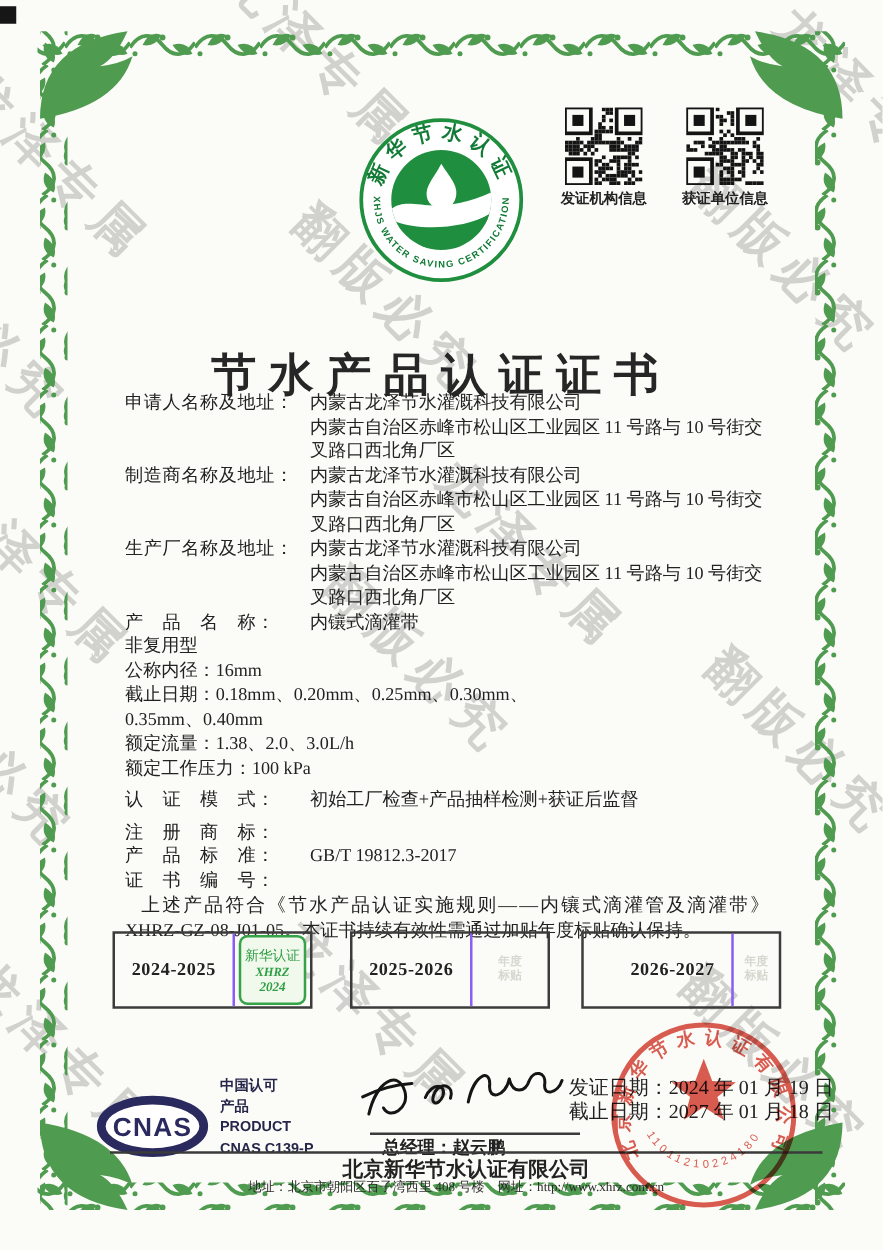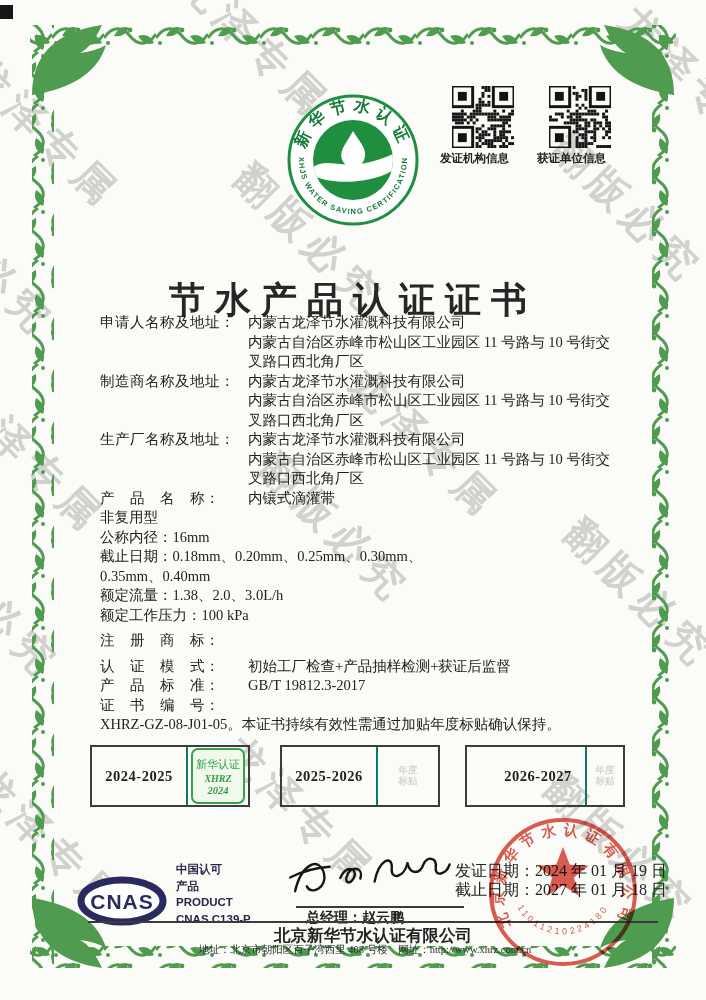--- a/index.html
+++ b/index.html
@@ -15,40 +15,40 @@
   #watermarks div{
     position:absolute;font-weight:700;font-size:40px;letter-spacing:8px;
     color:#8f8f8b;opacity:.38;transform:rotate(45deg);white-space:nowrap;
   }
   #scan-artifact{left:0;top:5px;width:13px;height:14px;background:#161616;z-index:3}
   #page-title{
     left:0;top:244px;width:706px;text-align:center;
     font-family:"Liberation Sans","DejaVu Sans",sans-serif;
     font-size:36px;font-weight:900;letter-spacing:10px;color:#262626;z-index:3;margin-top:32px;
   }
-  .qr-label{font-size:11.5px;font-weight:700;z-index:3;white-space:nowrap}
+  .qr-label{font-size:11.5px;font-weight:700;text-align:center;z-index:3;white-space:nowrap}
   #fields{
     left:100px;top:313px;width:534px;z-index:3;
     font-size:14.5px;line-height:19.5px;font-weight:400;
   }
   .frow{display:flex}
   .frow.gap{margin-top:6px}
   .flabel{width:148px;flex:none;letter-spacing:.5px;white-space:nowrap}
   .fvals{flex:1}
   .fvals div{white-space:nowrap}
   .stmt1{font-size:15px;letter-spacing:1.8px;padding-left:13px;white-space:nowrap;margin-top:1px}
   .stmt2{font-size:14.5px;white-space:nowrap}
   #annual{left:0;top:745px;width:706px;height:64px;z-index:3}
   .abox{
     position:absolute;top:0;height:62px;width:160px;border:2px solid #3c3c3c;
     box-sizing:border-box;display:flex;
   }
   .abox .period{
     width:94px;flex:none;display:flex;align-items:center;justify-content:center;
-    border-right:2px solid #0f766e;font-weight:700;font-size:14.5px;letter-spacing:.5px;
+    border-right:2px solid #8b5cf6;font-weight:700;font-size:14.5px;letter-spacing:.5px;
   }
   .abox .slot{flex:1;display:flex;align-items:center;justify-content:center}
   .placeholder{color:#d7d7d0;font-size:9.5px;line-height:11px;text-align:center;font-weight:700}
   .sticker{
     width:50px;height:52px;border:2px solid #35a348;border-radius:7px;background:#f1f8ec;
     display:flex;flex-direction:column;align-items:center;justify-content:center;gap:1px;
   }
   .sticker .s1{font-size:11px;font-weight:400;color:#2f9e44;white-space:nowrap}
   .sticker .s2{font-size:10px;font-style:italic;font-weight:800;color:#2f9e44}
   .sticker .s3{font-size:10.5px;font-style:italic;font-weight:800;color:#2f9e44}
@@ -469,41 +469,42 @@
         <div class="fvals">
           <div>非复用型</div>
           <div>公称内径：16mm</div>
           <div>截止日期：0.18mm、0.20mm、0.25mm、0.30mm、</div>
           <div>0.35mm、0.40mm</div>
           <div>额定流量：1.38、2.0、3.0L/h</div>
           <div>额定工作压力：100 kPa</div>
         </div>
       </div>
       <div class="frow gap">
+        <div class="flabel">认　证　模　式：</div>
+        <div class="fvals">
+          <div>初始工厂检查+产品抽样检测+获证后监督</div>
+        </div>
+      </div>
+      <div class="frow gap">
         <div class="flabel">注　册　商　标：</div>
         <div class="fvals">
           <div></div>
         </div>
       </div>
-      <div class="frow gap">
-        <div class="flabel">认　证　模　式：</div>
-        <div class="fvals">
-          <div>初始工厂检查+产品抽样检测+获证后监督</div>
-        </div>
-      </div>
       <div class="frow">
         <div class="flabel">产　品　标　准：</div>
         <div class="fvals">
           <div>GB/T 19812.3-2017</div>
         </div>
       </div>
       <div class="frow">
         <div class="flabel">证　书　编　号：</div>
       </div>
     </div>
+  <div class="stmt1">上述产品符合《节水产品认证实施规则——内镶式滴灌管及滴灌带》</div>
   <div class="stmt2">XHRZ-GZ-08-J01-05。本证书持续有效性需通过加贴年度标贴确认保持。</div>
 </div>
 
 <div id="annual" class="abs">
     <div class="abox" style="left: 90px;">
       <div class="period">2024-2025</div>
       <div class="slot">
         <div class="sticker">
           <div class="s1">新华认证</div>
           <div class="s2">XHRZ</div>

